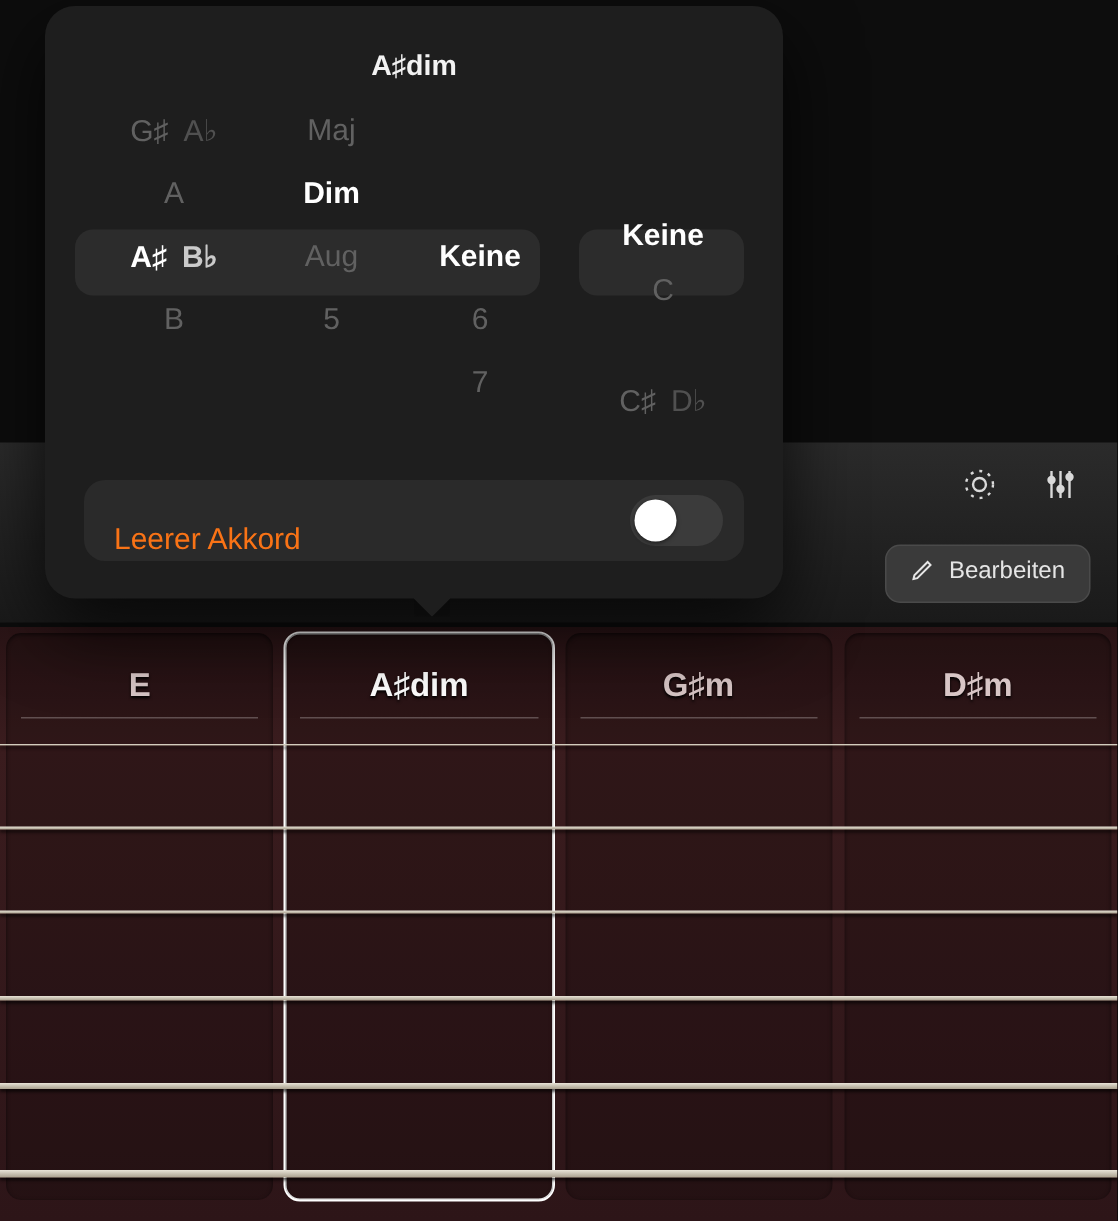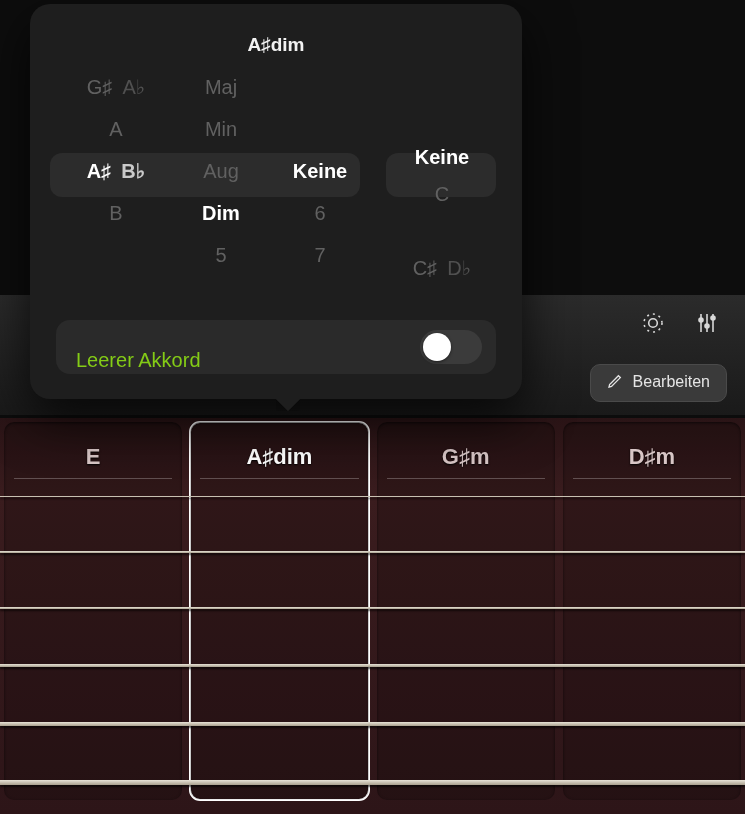--- a/index.html
+++ b/index.html
@@ -75,21 +75,21 @@
   
   .sel-pill { position:absolute; left:20px; top:149px; width:310px; height:44px; border-radius:12px;
     background:#2c2c2c; }
   .sel-pill2 { position:absolute; left:356px; top:149px; width:110px; height:44px; border-radius:12px;
     background:#2c2c2c; }
 
   
   .empty-row { position:absolute; left:26px; top:316px; width:440px; height:54px;
     background:#2a2a2a; border-radius:14px; display:flex; align-items:center;
     justify-content:space-between; padding:0 14px 0 20px; }
-  .empty-row .lbl { color:#84cc16; font-size:20px; font-weight:500;margin-top:27px;}
+  .empty-row .lbl { color:#f97316; font-size:20px; font-weight:500;margin-top:27px;}
   .toggle { position:relative; width:62px; height:34px; background:#3b3b3b; border-radius:18px; cursor:pointer;}
   .toggle .knob { position:absolute; left:3px; top:3px; width:28px; height:28px; background:#fff;
     border-radius:50%; box-shadow:0 1px 3px rgba(0,0,0,.5);}
 </style>
 </head>
 <body>
 
 <div class="stage">
 
   <div class="top-fill"></div>
@@ -179,23 +179,22 @@
             </span>
           </div>
           <div class="wheel-item">
             <span class="root-dual">
               <span>B</span>
             </span>
           </div>
         </div>
       <div class="wheel qual" id="wheel-qual">
           <div class="wheel-item">Maj</div>
-          <div class="wheel-item">Min</div>
+          <div class="wheel-item sel">Dim</div>
           <div class="wheel-item">Aug</div>
-          <div class="wheel-item sel">Dim</div>
           <div class="wheel-item">5</div>
         </div>
       <div class="wheel tens" id="wheel-tens">
           <div class="wheel-item"></div>
           <div class="wheel-item"></div>
           <div class="wheel-item sel">Keine</div>
           <div class="wheel-item">6</div>
           <div class="wheel-item">7</div>
         </div>
       <div class="wheel bass" id="wheel-bass">

